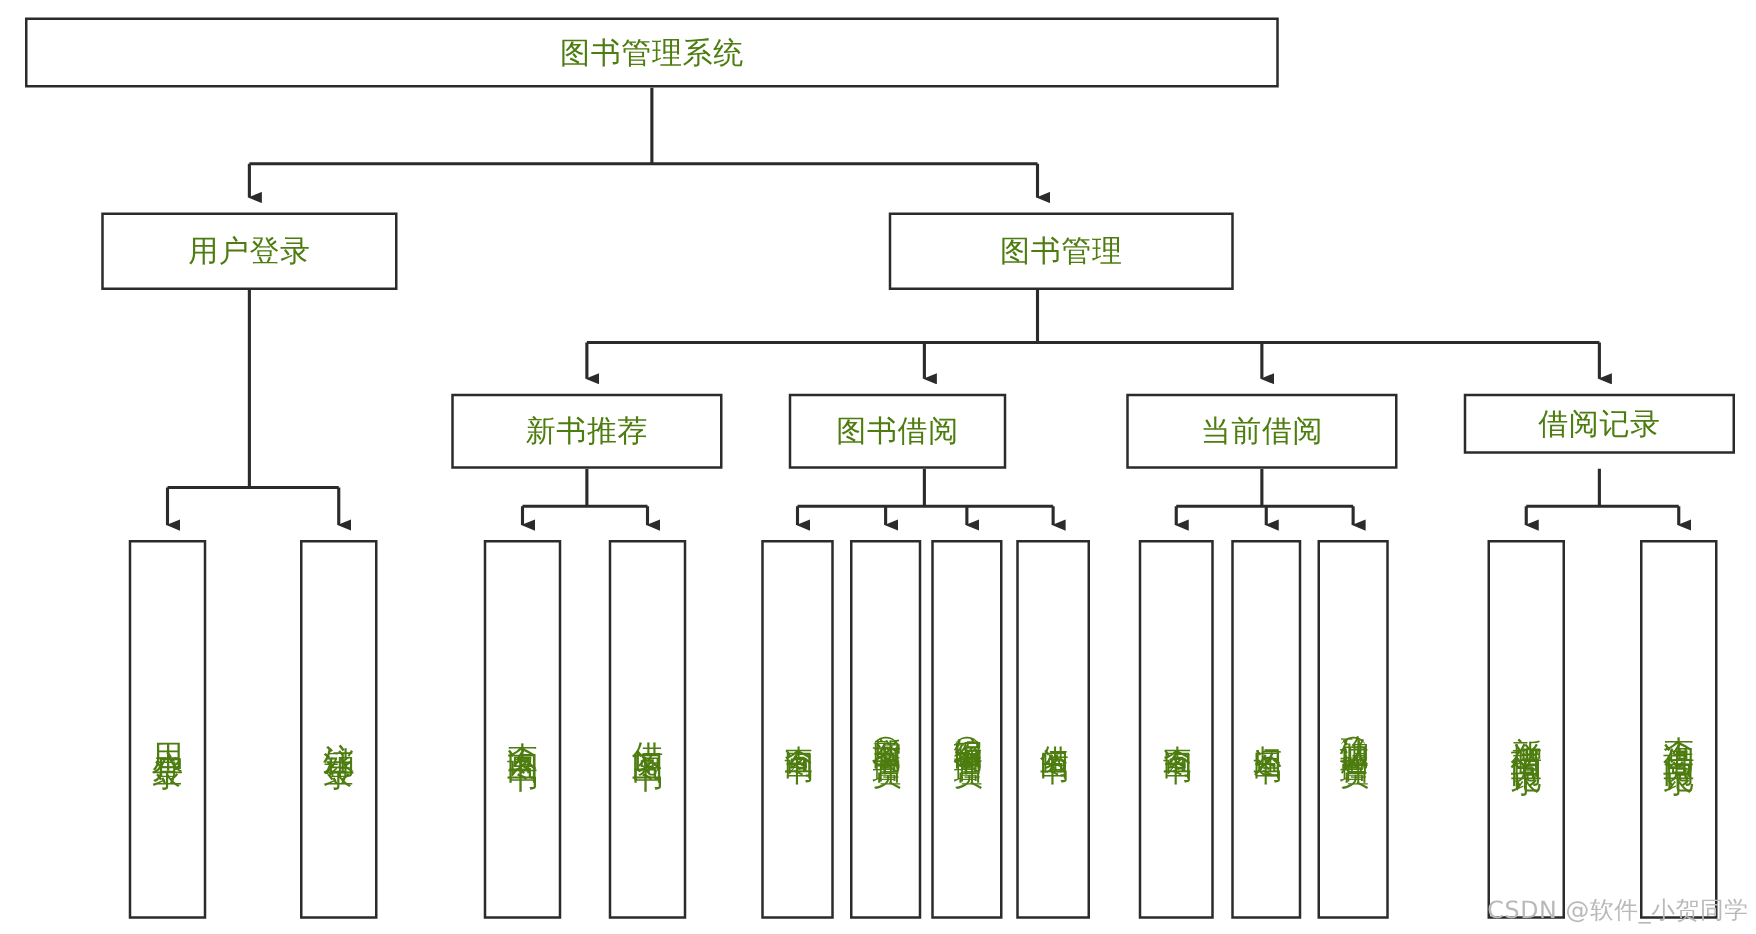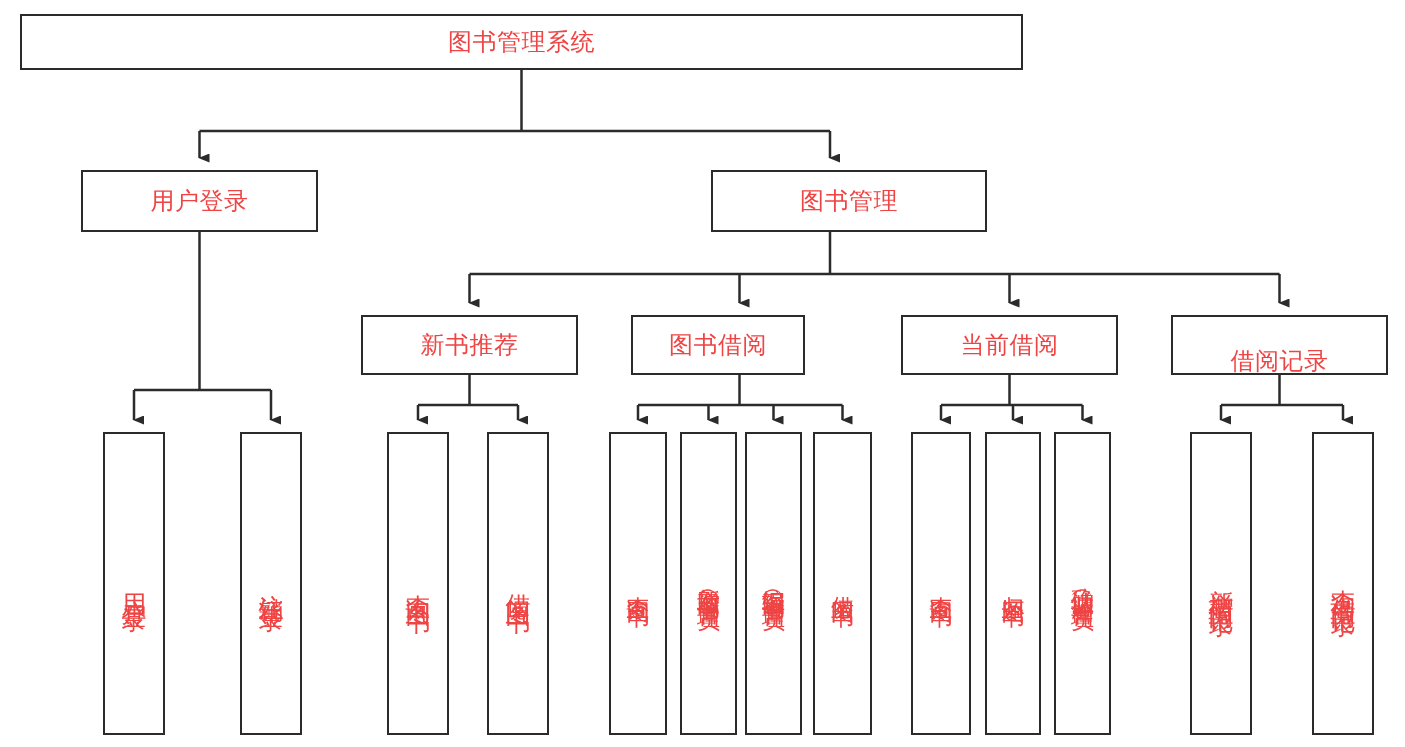--- a/index.html
+++ b/index.html
@@ -27,21 +27,21 @@
     pointer-events: none;
   }
   .node {
     position: absolute;
     box-sizing: border-box;
     background: #ffffff;
     border: 2.5px solid #2b2b2b;
     display: flex;
     align-items: center;
     justify-content: center;
-    color: #ef4444;
+    color: #4d7c0f;
   }
   .node .lbl {
     display: block;
     text-align: center;
     line-height: 1.0;
   }
   .node.horiz .lbl {
     font-size: 24px;
     letter-spacing: 0.5px;
     white-space: nowrap;
@@ -141,21 +141,21 @@
 
   <div class="node horiz" style="left:361px; top:315px; width:217px; height:60px;">
     <span class="lbl">新书推荐</span>
   </div>
   <div class="node horiz" style="left:631px; top:315px; width:174px; height:60px;">
     <span class="lbl">图书借阅</span>
   </div>
   <div class="node horiz" style="left:901px; top:315px; width:217px; height:60px;">
     <span class="lbl">当前借阅</span>
   </div>
-  <div class="node horiz" style="left:1171px; top:315px; width:217px; height:60px;align-items:flex-end;">
+  <div class="node horiz" style="left:1171px; top:315px; width:217px; height:48px;">
     <span class="lbl">借阅记录</span>
   </div>
 
   <div class="node vert" style="left:103px; top:432px; width:62px; height:303px;">
     <span class="lbl">用户登录</span>
   </div>
   <div class="node vert" style="left:240px; top:432px; width:62px; height:303px;">
     <span class="lbl">注销登录</span>
   </div>
 
@@ -189,14 +189,15 @@
     <span class="lbl">确认归还（管理员）</span>
   </div>
 
   <div class="node vert" style="left:1190px; top:432px; width:62px; height:303px;">
     <span class="lbl">新增借阅记录</span>
   </div>
   <div class="node vert" style="left:1312px; top:432px; width:62px; height:303px;">
     <span class="lbl">查询借阅记录</span>
   </div>
 
+  <div id="watermark">CSDN @软件_小贺同学</div>
 
 </div>
 
 </body></html>

